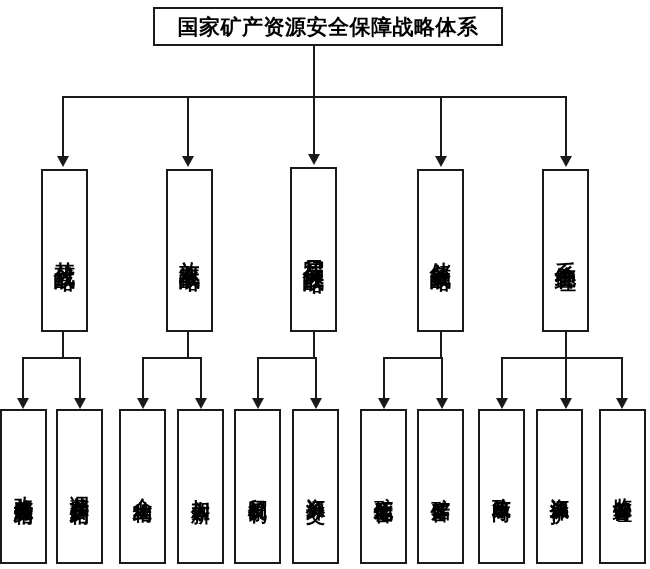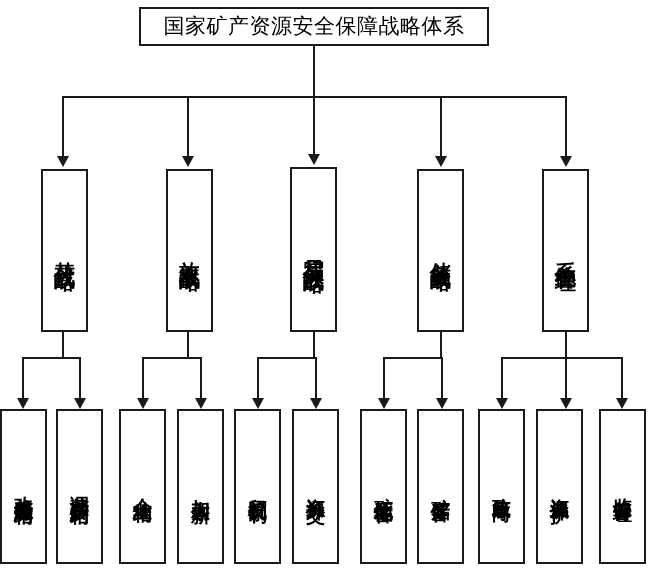--- a/index.html
+++ b/index.html
@@ -24,23 +24,24 @@
     background: #ffffff;
     display: flex;
     align-items: center;
     justify-content: center;
     color: #000000;
     line-height: 1.04;
   }
 
   .title-box {
     font-size: 21px;
-    font-weight: 400;
+    font-weight: 700;
     letter-spacing: 0.5px;
     white-space: nowrap;
+    margin-left: 14px;
   }
 
   
   .vtext {
     writing-mode: vertical-rl;
     text-orientation: upright;
     -webkit-writing-mode: vertical-rl;
     white-space: nowrap;
     letter-spacing: 2px;
     font-weight: 700;

